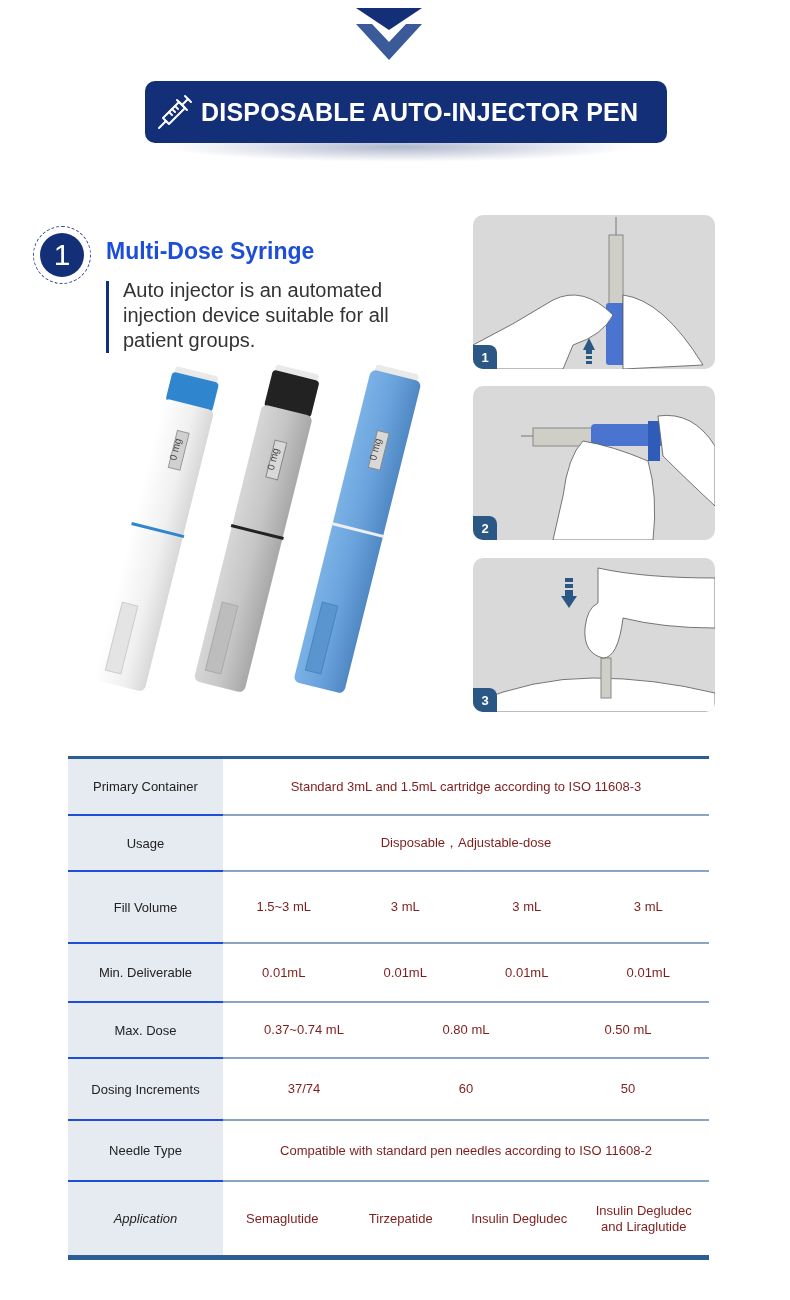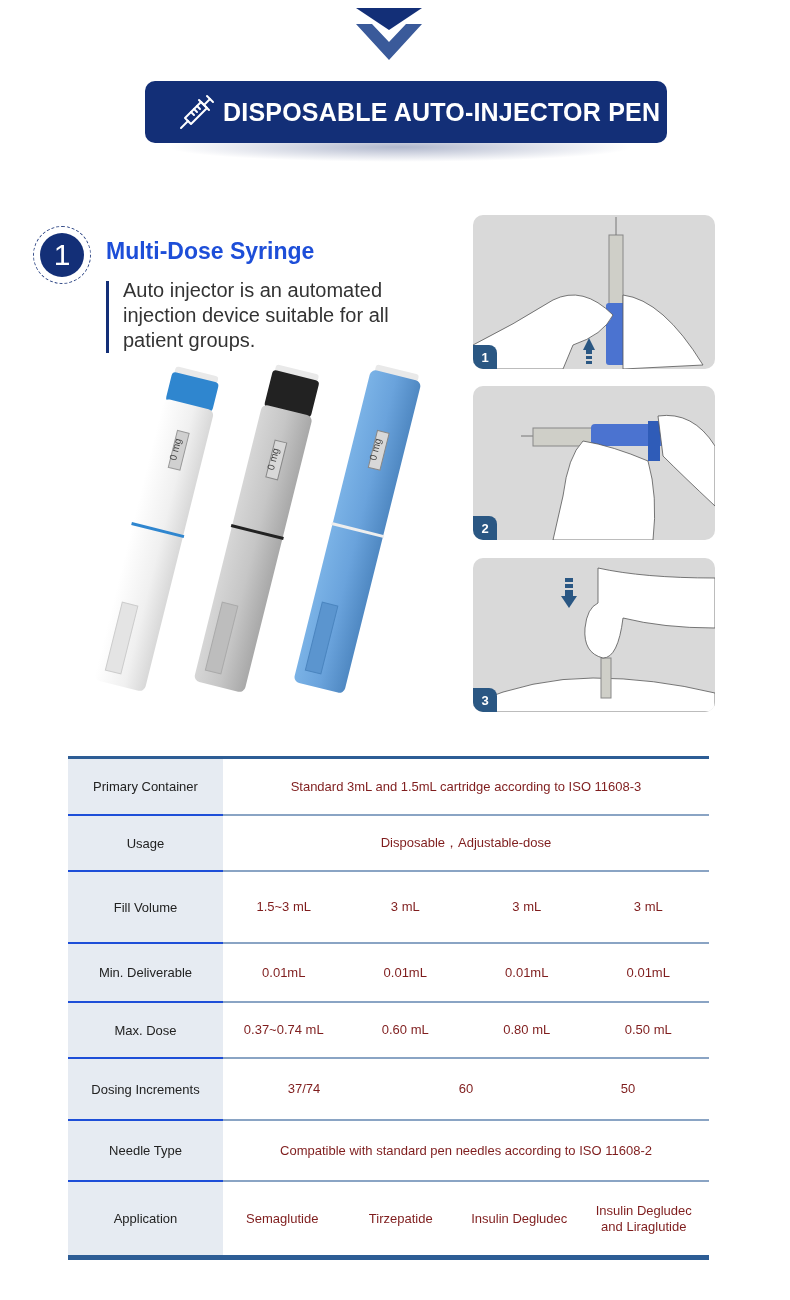--- a/index.html
+++ b/index.html
@@ -7,21 +7,21 @@
   body { position: relative; font-family: "Liberation Sans", sans-serif; color: #333; }
 
   
   .chevron { position: absolute; left: 356px; top: 8px; width: 66px; height: 52px; }
 
   
   .banner-shadow { position: absolute; left: 165px; top: 132px; width: 470px; height: 30px;
     background: radial-gradient(ellipse at center, rgba(30,50,110,0.35) 0%, rgba(30,50,110,0.0) 70%); }
   .banner { position: absolute; left: 145px; top: 81px; width: 522px; height: 62px;
     background: #132f77; border-radius: 10px; display: flex; align-items: center;
-    padding-left: 32px; }
+    padding-left: 10px; }
   .banner svg { width: 40px; height: 40px; margin-right: 6px; }
   .banner-title { color: #fff; font-weight: 700; font-size: 25px; letter-spacing: 0.2px; }
 
   
   .num-badge { position: absolute; left: 33px; top: 226px; width: 58px; height: 58px;
     border: 1.5px dashed #2d4584; border-radius: 50%; display: flex; align-items: center; justify-content: center; }
   .num-badge .inner { width: 44px; height: 44px; border-radius: 50%; background: #132f77; color: #fff;
     font-size: 30px; display: flex; align-items: center; justify-content: center; }
   .sec-title { position: absolute; left: 106px; top: 238px; font-size: 23px; font-weight: 700; color: #1d4ed8; }
   .sec-bar { position: absolute; left: 106px; top: 281px; width: 3px; height: 72px; background: #132f77; }
@@ -37,21 +37,21 @@
   .step-num { position: absolute; left: 0; bottom: 0; width: 24px; height: 24px; background: #2a5783;
     color: #fff; font-weight: 700; font-size: 13px; display: flex; align-items: center; justify-content: center;
     border-top-right-radius: 8px; }
 
   
   .spec { position: absolute; left: 68px; top: 756px; width: 641px; border-top: 3px solid #2d5d95;
     border-bottom: 5px solid #2d5d95; }
   .row { display: flex; position: relative; }
   .row .lbl { width: 155px; background: #e6ebf2; display: flex; align-items: center; justify-content: center;
     font-size: 13px; color: #222; text-align: center; border-bottom: 2px solid #1d4ed8; }
-  .row:last-child .lbl { border-bottom: none; }
+  .row:last-child .lbl { border-bottom: none; font-style: italic; }
   .row .vals { flex: 1; display: flex; border-bottom: 2px solid #8aa4c4; }
   .row:last-child .vals { border-bottom: none; }
   .cell { flex: 1; display: flex; align-items: center; justify-content: center; font-size: 13px; color: #7f1d1d; text-align: center; line-height: 16px; }
   .cell.span { flex: 4; }
 </style>
 </head>
 <body>
 
 <svg class="chevron" viewBox="0 0 66 52">
   <polygon points="0,0 66,0 33,22" fill="#132f77"></polygon>
@@ -198,21 +198,20 @@
       <div class="cell">0.01mL</div>
       <div class="cell">0.01mL</div>
       <div class="cell">0.01mL</div>
       <div class="cell">0.01mL</div>
     </div>
   </div>
   <div class="row" style="height:56px">
     <div class="lbl">Max. Dose</div>
     <div class="vals">
       <div class="cell">0.37~0.74 mL</div>
-      <div class="cell">0.60 mL</div>
       <div class="cell">0.80 mL</div>
       <div class="cell">0.50 mL</div>
     </div>
   </div>
   <div class="row" style="height:62px">
     <div class="lbl">Dosing Increments</div>
     <div class="vals">
       <div class="cell">37/74</div>
       <div class="cell">60</div>
       <div class="cell">50</div>

